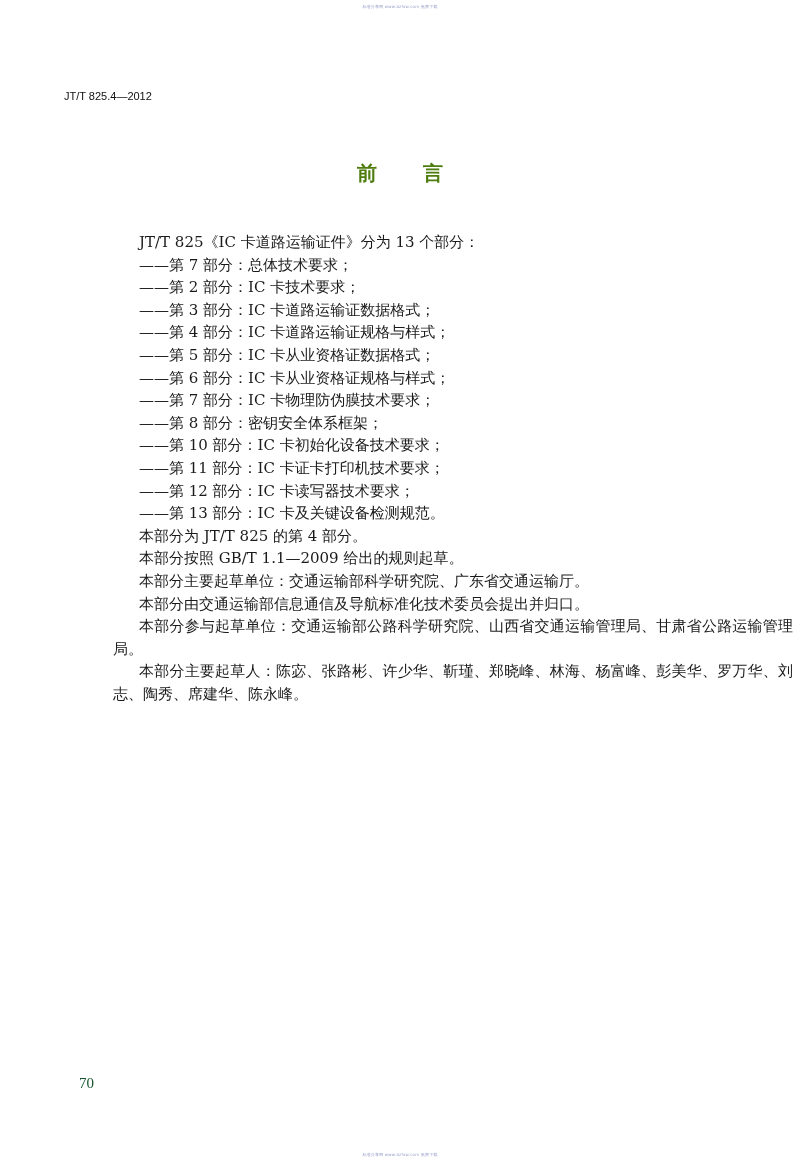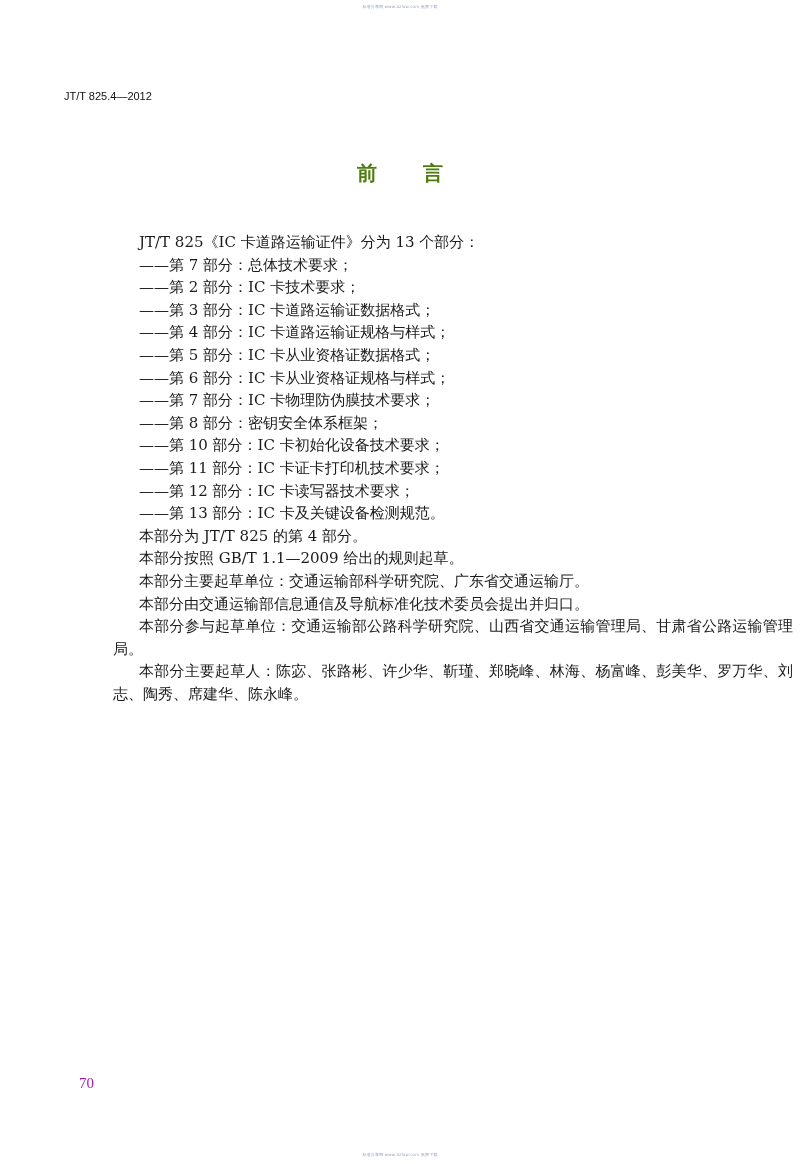--- a/index.html
+++ b/index.html
@@ -26,21 +26,21 @@
     .title .gap { width: 46px; }
     .body {
       position: absolute; left: 65px; top: 231px; width: 680px;
       font-size: 15px; line-height: 22.6px; margin-left: 48px;
     }
     .line { white-space: nowrap; }
     .indent { padding-left: 26px; }
     .wrap { white-space: normal; text-indent: 26px; text-align: justify; }
     .page-num {
       position: absolute; left: 79px; top: 1075px;
-      font-family: "Liberation Serif", "DejaVu Serif", serif; font-size: 15px; color: #a21caf;
+      font-family: "Liberation Serif", "DejaVu Serif", serif; font-size: 15px; color: #14532d;
     }
   </style>
 </head>
 <body>
 
 <div class="watermark wm-top">标准分享网 www.bzfxw.com 免费下载</div>
 
 <div class="std-code">JT/T 825.4—2012</div>
 
 <div class="title">

